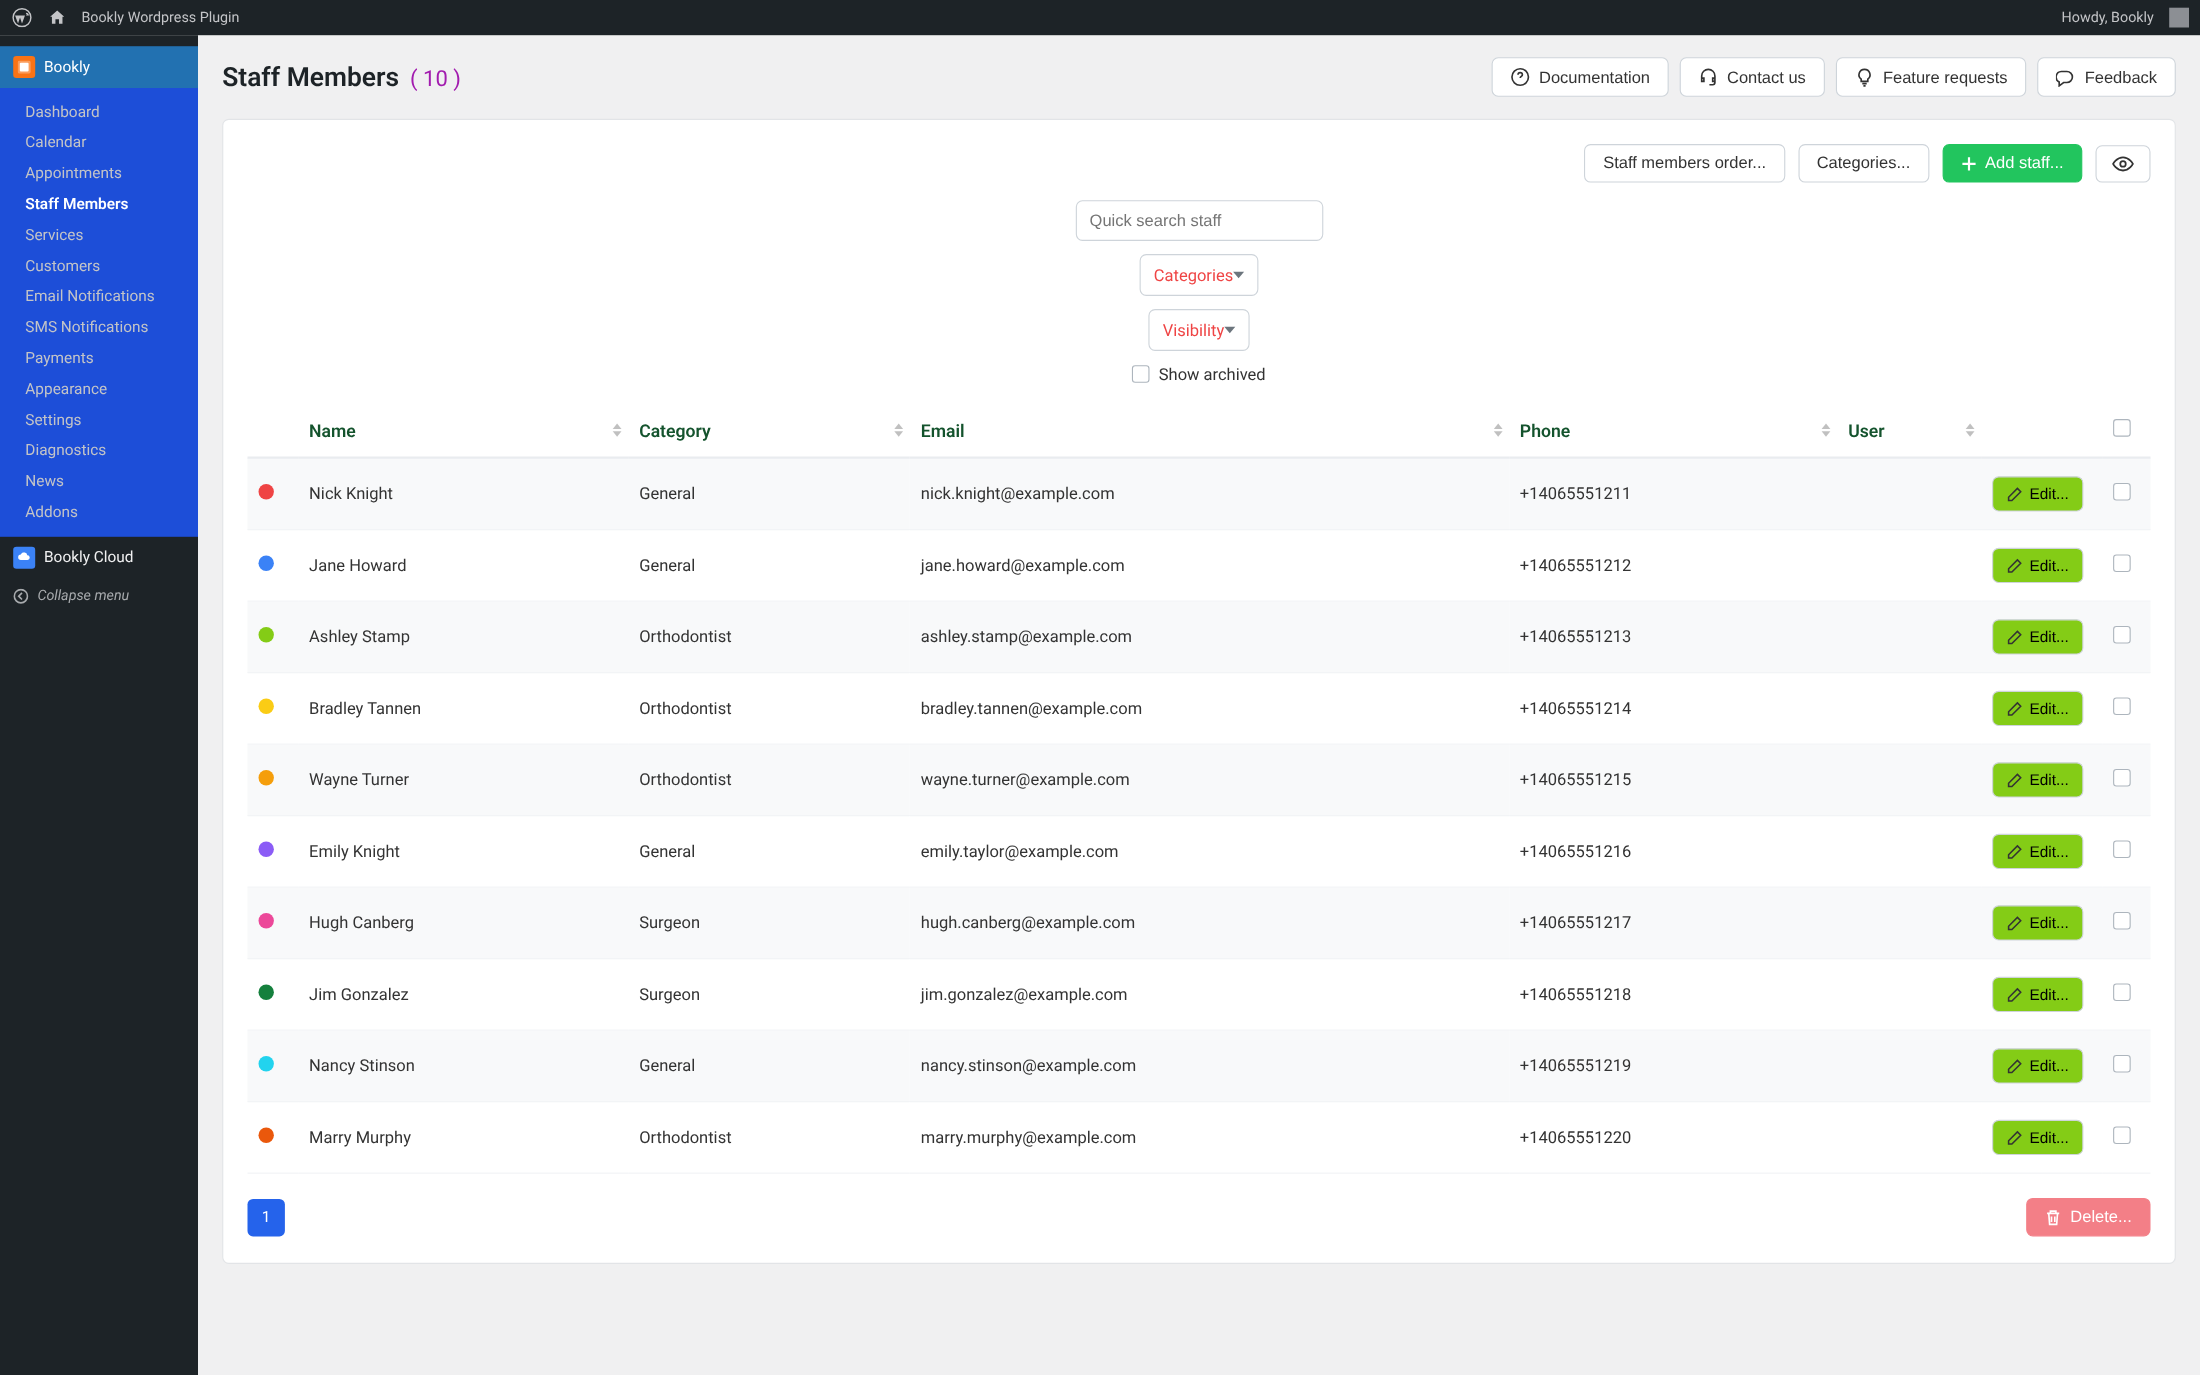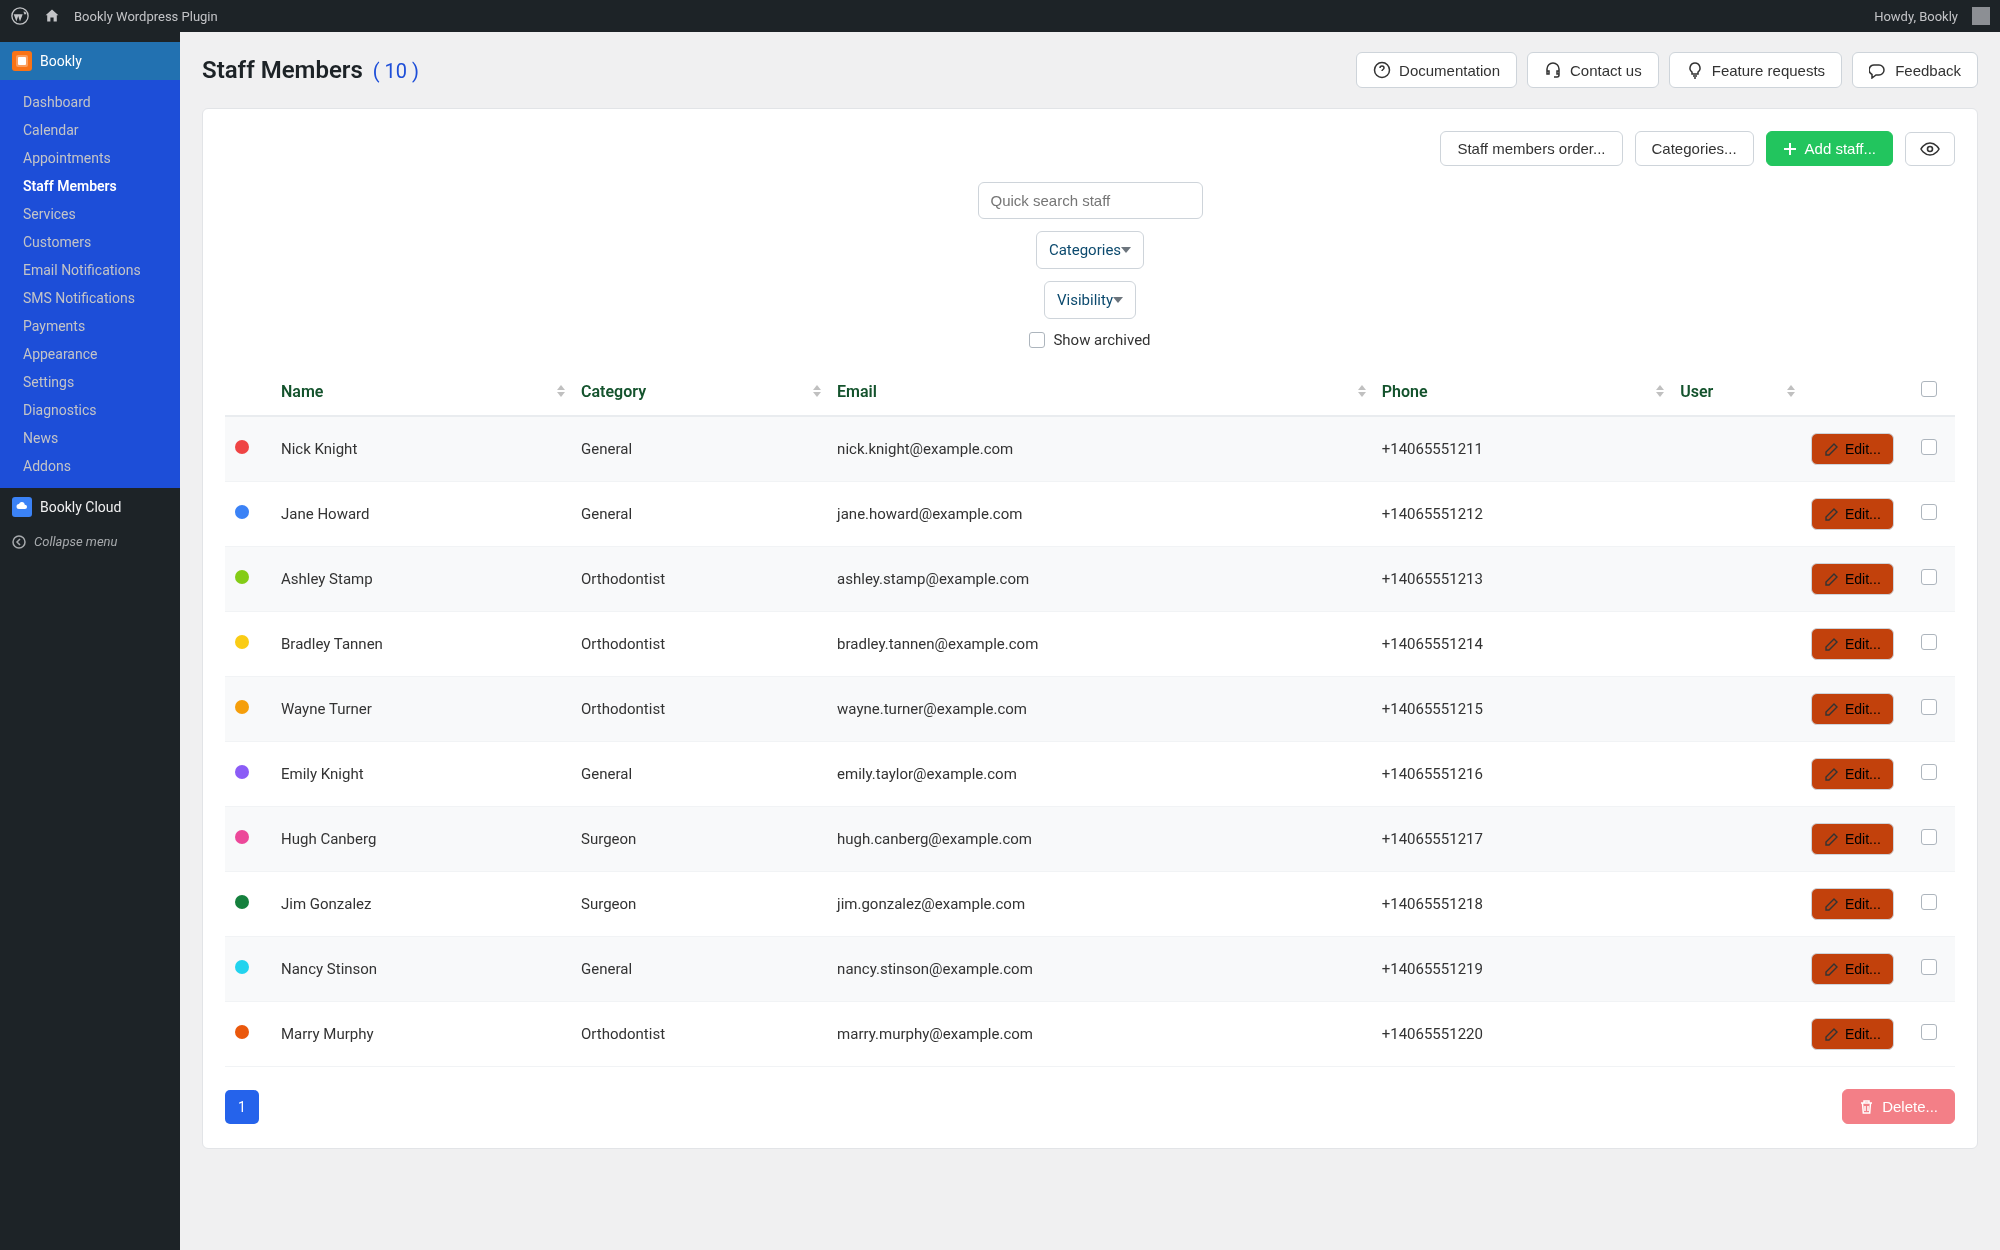--- a/index.html
+++ b/index.html
@@ -25,47 +25,47 @@
 .bookly-icon { background: #f97316; }
 .cloud-icon { background: #3b82f6; }
 .submenu { background: #1d4ed8; padding: 8px 11px; }
 .submenu-item { padding: 6px 12px; font-size: 14px; color: #c3c4c7; cursor: pointer; }
 .submenu-item.active { color: #fff; font-weight: 600; }
 .collapse-item { display:flex; align-items:center; gap:8px; padding: 8px 12px; color:#a7aaad; cursor:pointer; font-size: 13px; font-style: italic; }
 
 
 .page-header { display: flex; align-items: center; justify-content: space-between; padding: 20px 0; }
 .page-title { font-size: 24px; font-weight: 600; color: #1d2327; display: flex; align-items: baseline; gap: 10px; }
-.page-title .count { font-weight: 400; color: #1d4ed8; font-size: 20px; }
+.page-title .count { font-weight: 400; color: #a21caf; font-size: 20px; }
 .header-buttons { display: flex; gap: 10px; padding-left: 12px; }
 .btn { display: inline-flex; align-items: center; gap: 8px; padding: 8px 16px; border: 1px solid #ced4da; background: #fff; border-radius: 6px; font-size: 15px; color: #333; cursor: pointer; }
 
 
 .panel { background: #fff; border: 1px solid #e2e4e7; border-radius: 6px; padding: 22px 22px 24px 22px; }
 .toolbar-row { display: flex; justify-content: flex-end; align-items: center; gap: 12px; margin-bottom: 16px; }
 .btn-success { background: #22c55e; border-color: #22c55e; color: #fff; }
 .btn-icon-only { padding: 8px 14px; }
 
 .filter-row { display: flex; gap: 12px; align-items: center; margin-bottom: 18px; flex-direction: column; }
 .search-input { flex: 2; padding: 9px 12px; border: 1px solid #ced4da; border-radius: 6px; font-size: 15px; }
-.select { flex: 1; padding: 9px 12px; border: 1px solid #ced4da; border-radius: 6px; font-size: 15px; background: #fff; display: flex; justify-content: space-between; align-items: center; color: #0c4a6e; cursor: pointer; }
+.select { flex: 1; padding: 9px 12px; border: 1px solid #ced4da; border-radius: 6px; font-size: 15px; background: #fff; display: flex; justify-content: space-between; align-items: center; color: #ef4444; cursor: pointer; }
 .checkbox-label { display: flex; align-items: center; gap: 8px; font-size: 15px; color: #333; cursor: pointer; }
 .cbox { width: 16px; height: 16px; border: 1px solid #adb5bd; border-radius: 3px; background: #fff; display:inline-block; }
 
 
 .stable { width: 100%; border-collapse: collapse; }
 .stable thead th { text-align: left; font-weight: 600; font-size: 16px; padding: 14px 10px; border-bottom: 2px solid #e9ecef; color: #14532d; position: relative; }
 .sort-handle { position: absolute; right: 6px; top: 50%; transform: translateY(-50%); display:flex; flex-direction:column; gap:2px; opacity:0.3; }
 .sort-handle::before, .sort-handle::after { content: ""; width:0; height:0; border-left:4px solid transparent; border-right:4px solid transparent; }
 .sort-handle::before { border-bottom:5px solid #333; }
 .sort-handle::after { border-top:5px solid #333; }
 .stable tbody td { padding: 16px 10px; font-size: 15px; border-bottom: 1px solid #f1f3f5; color: #333; vertical-align: middle; }
 .stable tbody tr:nth-child(odd) { background: #f8f9fa; }
 .color-dot { width: 14px; height: 14px; border-radius: 50%; display:inline-block; }
-.edit-btn { display: inline-flex; align-items: center; gap: 6px; padding: 7px 12px; border: 1px solid #ced4da; background: #c2410c; border-radius: 6px; font-size: 14px; cursor: pointer; }
+.edit-btn { display: inline-flex; align-items: center; gap: 6px; padding: 7px 12px; border: 1px solid #ced4da; background: #84cc16; border-radius: 6px; font-size: 14px; cursor: pointer; }
 .stable tbody td.cbcell, .stable thead th.cbcell { text-align: right; width: 44px; padding-right: 18px; }
 
 
 .table-footer { display: flex; justify-content: space-between; align-items: center; margin-top: 22px; }
 .pager .page-btn { width: 34px; height: 34px; display:inline-flex; align-items:center; justify-content:center; border-radius:5px; background:#2563eb; color:#fff; font-size:14px; cursor:pointer; }
 .btn-danger { background: #f37f87; border-color: #f37f87; color: #fff; }
 
 svg { display: block; }
 .chev { width:0; height:0; border-left:5px solid transparent; border-right:5px solid transparent; border-top:6px solid #6c757d; }
 </style>

